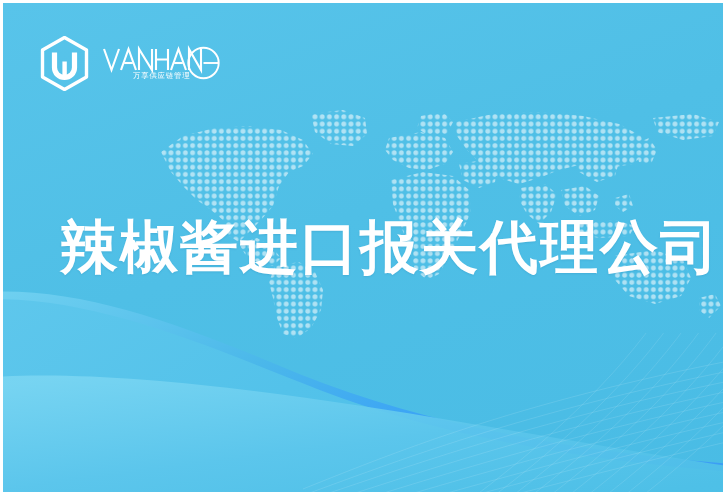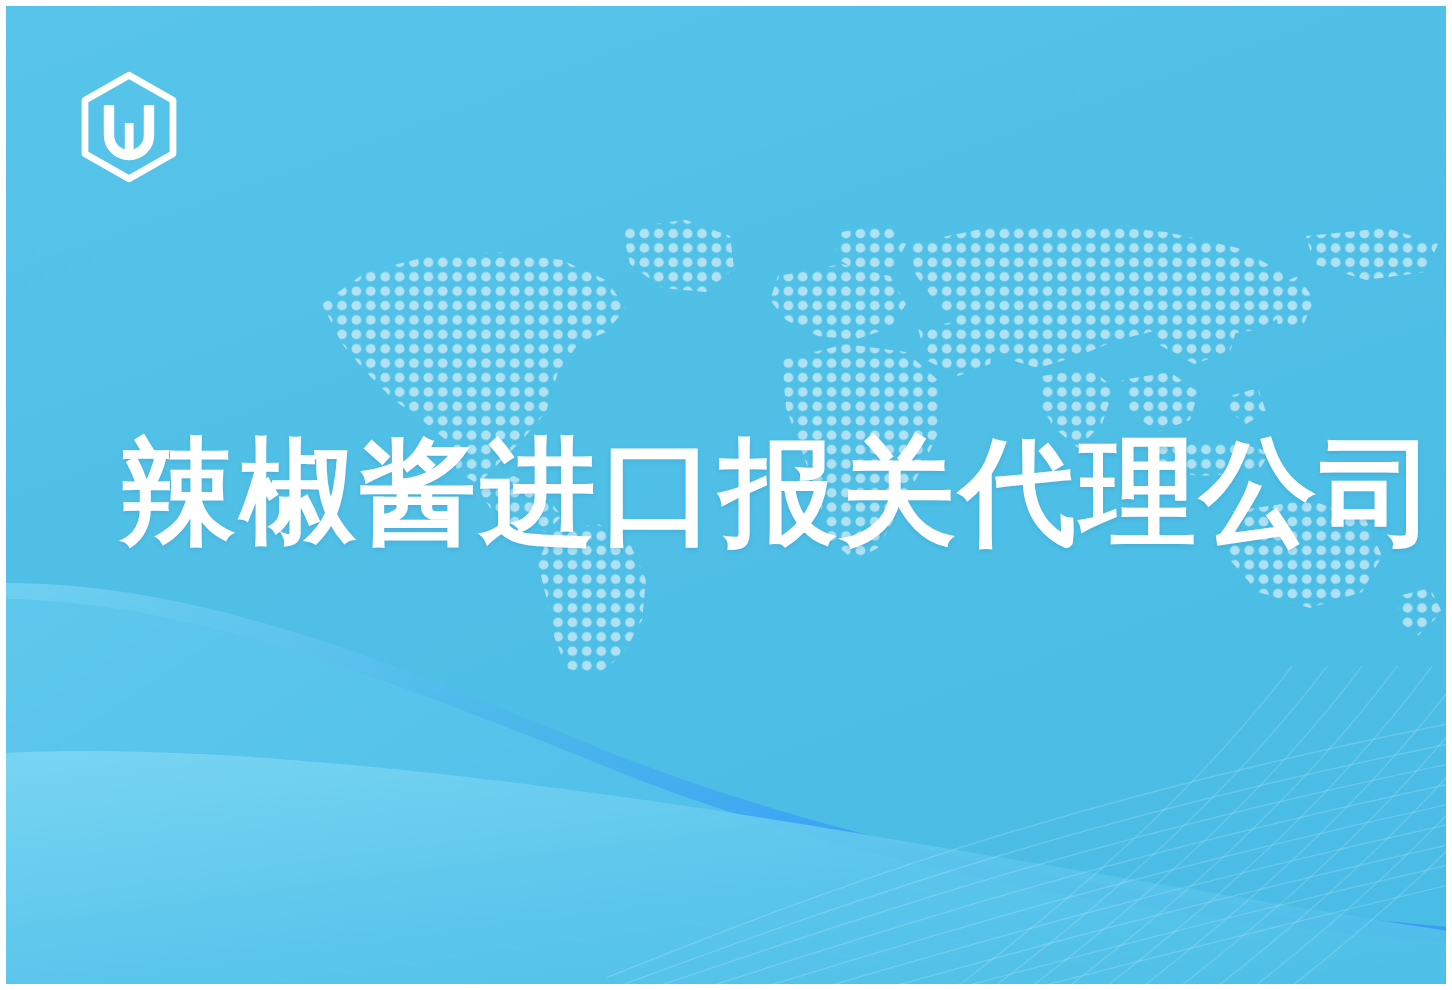--- a/index.html
+++ b/index.html
@@ -230,18 +230,46 @@
   <div id="logo-block">
     <span id="logo-mark">
       <svg viewBox="0 0 57 57" xmlns="http://www.w3.org/2000/svg" aria-hidden="true">
         <path d="M28.5 2.6 L50.5 15.1 L50.5 41.9 L28.5 54.4 L6.5 41.9 L6.5 15.1 Z" fill="none" stroke="#ffffff" stroke-width="3.4" stroke-linejoin="round"></path>
         <path d="M18.5 17.5 L18.5 32.5 C18.5 38.3 23.0 42.5 28.5 42.5
                  C34.0 42.5 38.5 38.3 38.5 32.5 L38.5 17.5" fill="none" stroke="#ffffff" stroke-width="5.2" stroke-linecap="butt"></path>
         <rect x="26.4" y="26.5" width="4.4" height="14" fill="#ffffff"></rect>
       </svg>
     </span>
 
+    <span id="logo-word">
+      <svg viewBox="0 0 118 42" xmlns="http://www.w3.org/2000/svg" aria-hidden="true">
+
+        <g fill="none" stroke="#ffffff" stroke-width="2.1" stroke-linejoin="miter">
+
+          <path d="M2 6 L9.5 27 L17 6"></path>
+
+          <path d="M19 27 L26.5 6 L34 27"></path>
+          <path d="M22.2 20 L30.8 20"></path>
+
+          <path d="M37 27 L37 6 L50 27 L50 6"></path>
+
+          <path d="M54 6 L54 27 M54 16.5 L66 16.5 M66 6 L66 27"></path>
+
+          <path d="M69 27 L76.5 6 L84 27"></path>
+          <path d="M72.2 20 L80.8 20"></path>
+
+          <path d="M87 27 L87 6 L99 27 L99 6"></path>
+        </g>
+
+        <g fill="none" stroke="#ffffff" stroke-width="1.9">
+          <circle cx="101.5" cy="20" r="15.2"></circle>
+          <path d="M101.5 20 L116.7 20"></path>
+        </g>
+
+        <text x="31" y="35" font-family="'DejaVu Sans', sans-serif" font-size="7.4" fill="#ffffff" letter-spacing="0.8">万享供应链管理</text>
+      </svg>
+    </span>
   </div>
 
   <h1 id="headline">辣椒酱进口报关代理公司</h1>
 
 
 </div>
 
 </body></html>

